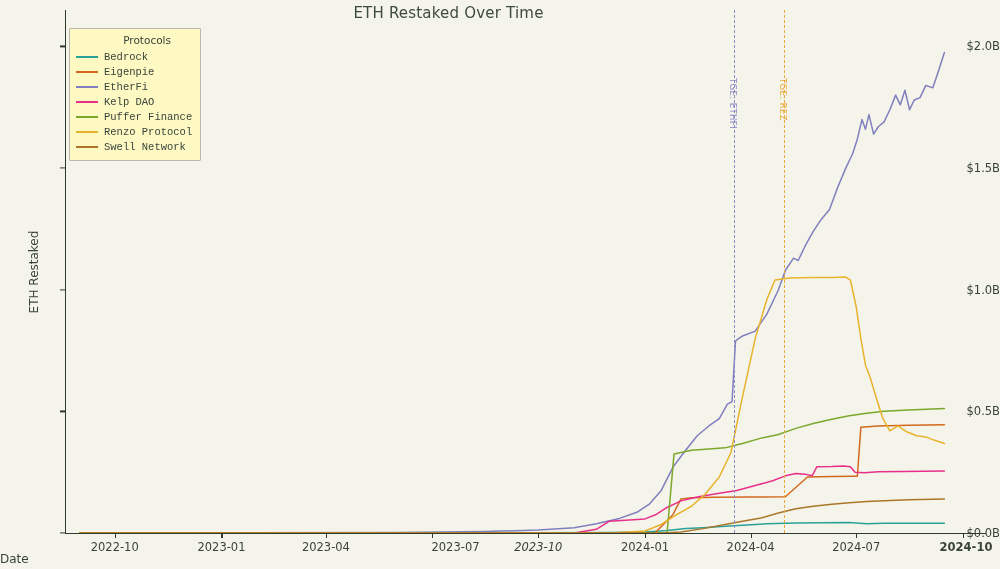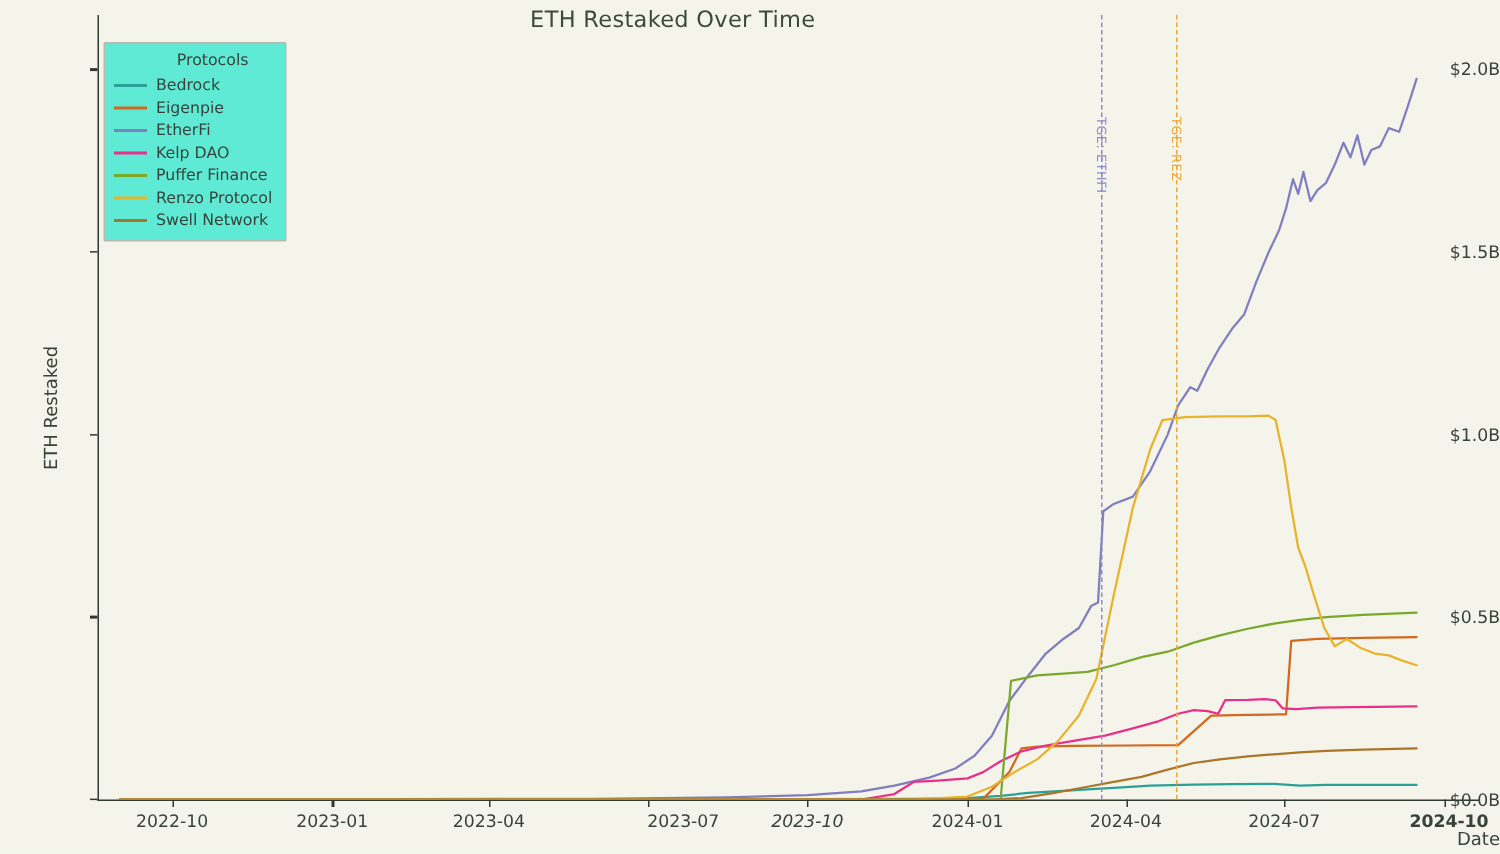--- a/index.html
+++ b/index.html
@@ -80,40 +80,40 @@
   }
   #y-axis-title-wrap {
     position: absolute;
     left: 0px; top: 0px;
     width: 20px; height: 543px;
   }
   #x-axis-title {
     position: absolute;
     left: 0; top: 552px;
     width: 1000px;
-    text-align: right;
+    text-align: left;
     font-size: 12px;
     color: #37433a;
   }
 
   
   .vline-label {
     position: absolute;
     font-size: 8.5px;
     letter-spacing: .4px;
     white-space: nowrap;
     transform-origin: left top;
     transform: rotate(90deg);
   }
 
   
   #legend {
     position: absolute;
     left: 69px; top: 28px;
-    background: #5eead4;
+    background: #fef9c3;
     border: 1px solid #b9b8ae;
     border-radius: 1px;
     padding: 5px 8px 6px 6px;
   }
   #legend-title {
     font-size: 10.5px;
     color: #37433a;
     text-align: center;
     padding: 0 0 3px 26px;
   }
@@ -126,20 +126,21 @@
     width: 22px; height: 0;
     border-top-width: 2px;
     border-top-style: solid;
     margin-right: 6px;
     flex: 0 0 auto;
   }
   .legend-label {
     font-size: 10.5px;
     color: #37433a;
     white-space: nowrap;
+    font-family: Liberation Mono, monospace;
   }
 </style>
 </head>
 <body>
 
 <div id="root">
 
   <div id="chart-title">ETH Restaked Over Time</div>
 
   <div id="y-axis-line" class="axis-line"></div>

